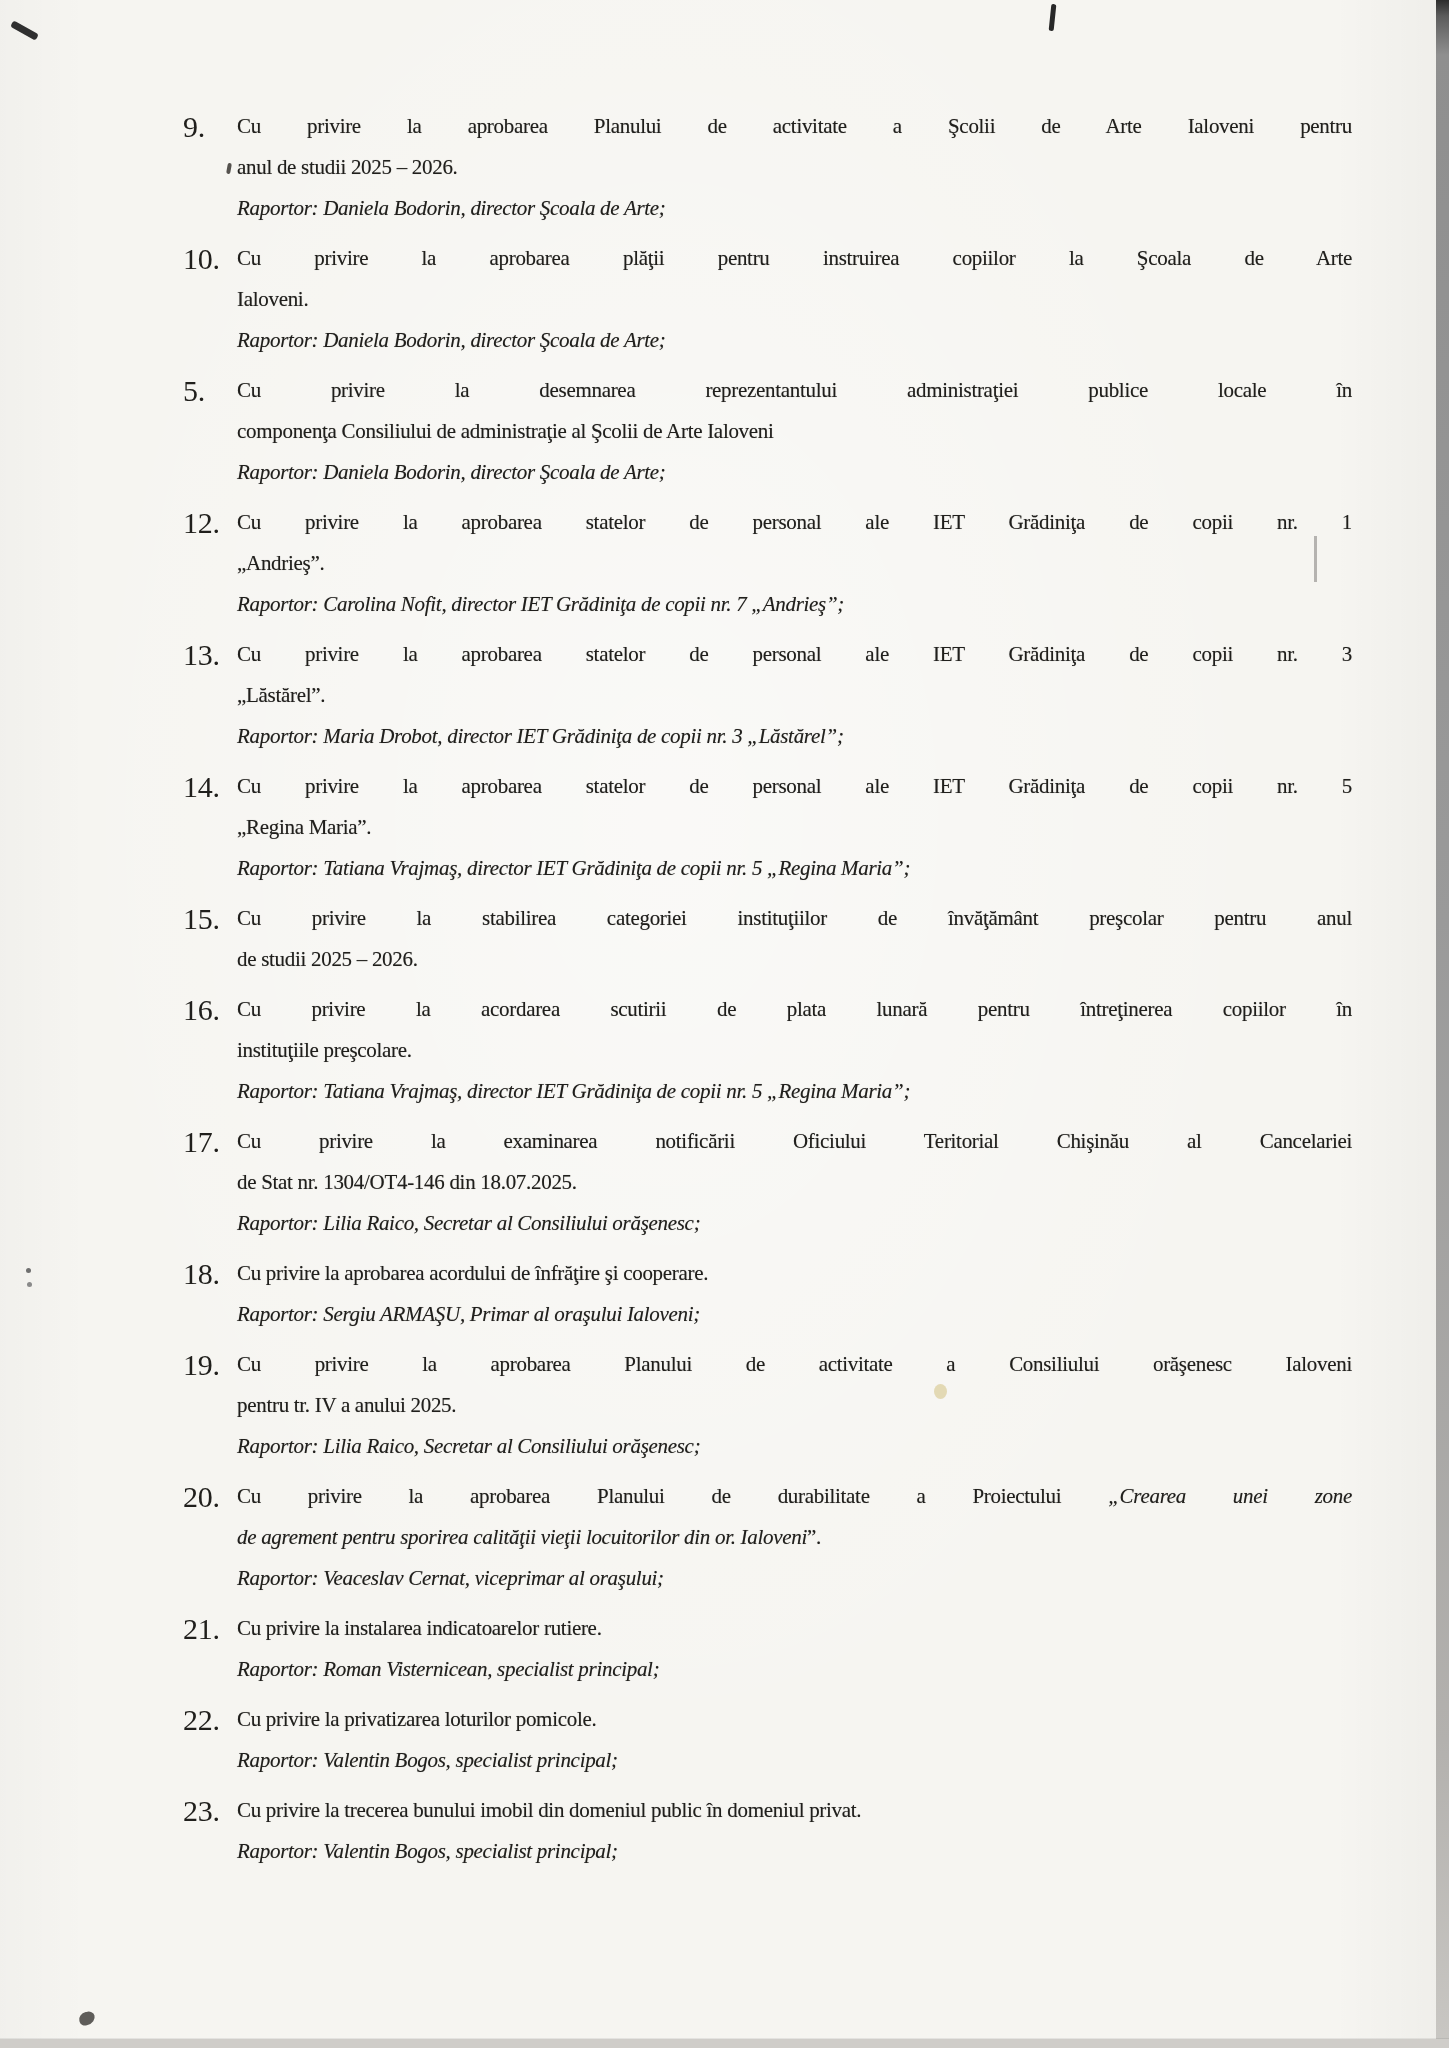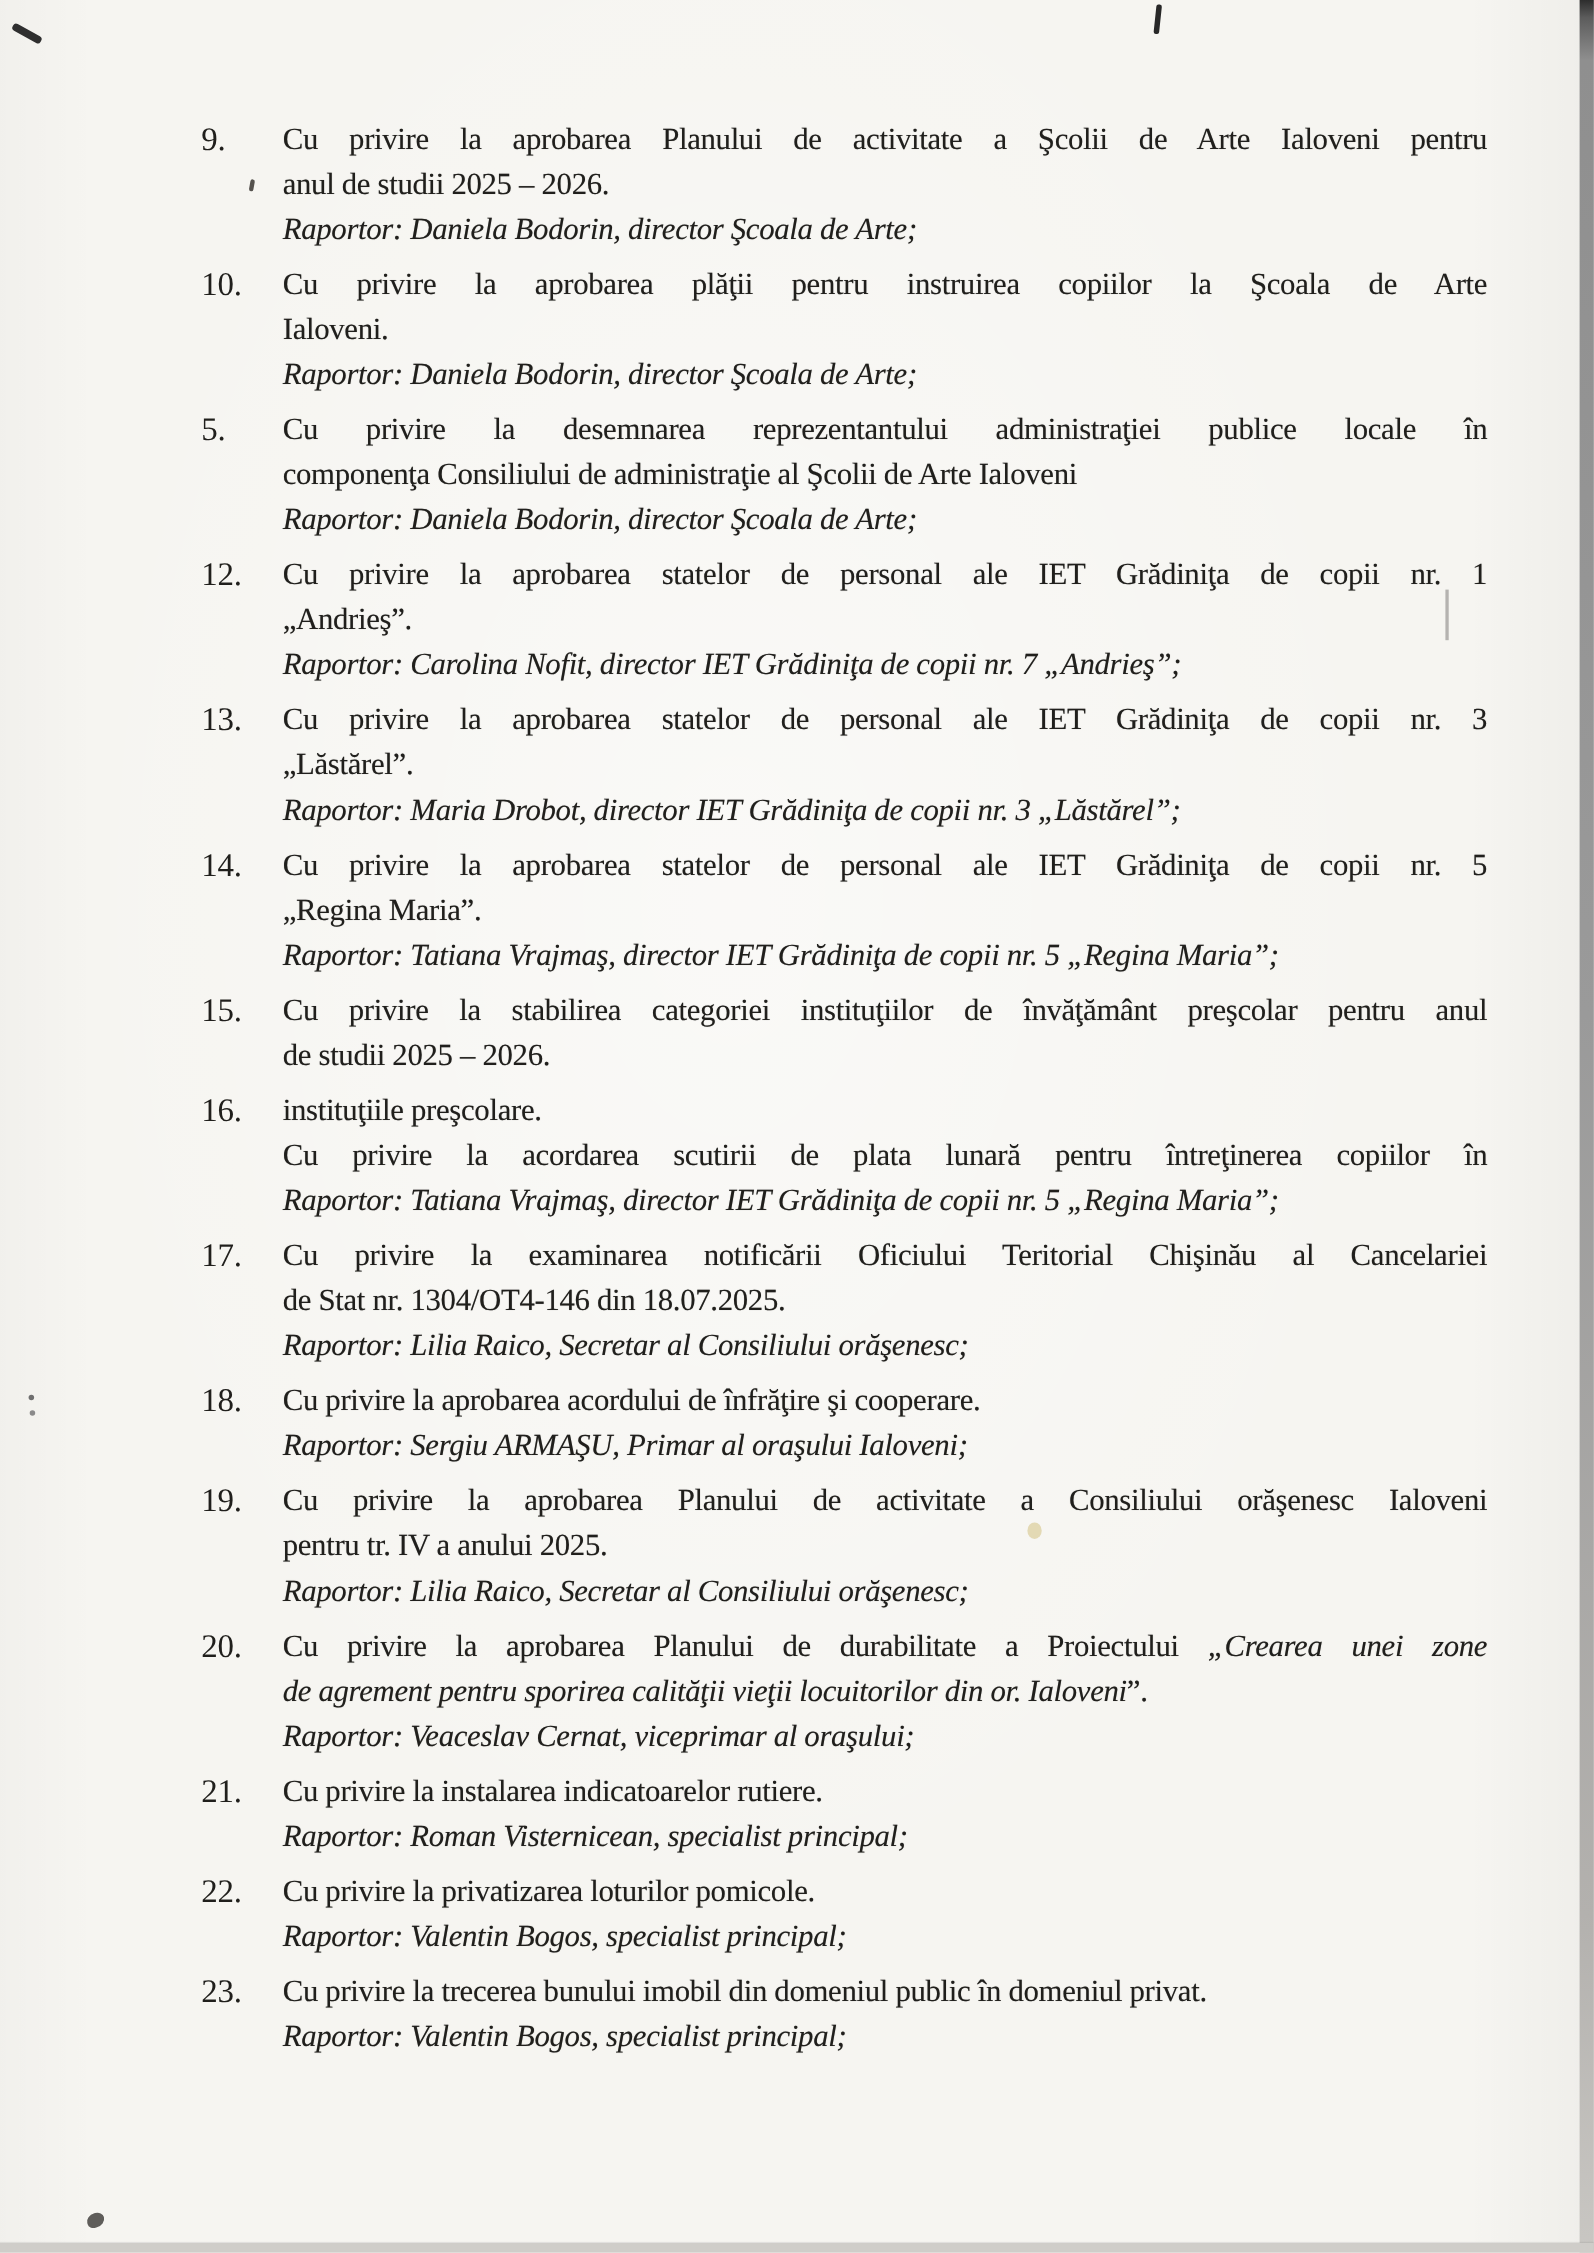--- a/index.html
+++ b/index.html
@@ -23,23 +23,22 @@
   .agenda{
     position:absolute;left:183px;top:106px;width:1169px;
   }
   .item{position:relative;margin-bottom:9px;}
   .num{
     position:absolute;left:0;top:0;
     font-size:30px;line-height:41px;letter-spacing:-0.3px;
   }
   .content{margin-left:54px;}
   .line{
-    font-size:28px;line-height:41px;letter-spacing:-0.3px;
+    font-size:21px;line-height:41px;letter-spacing:-0.3px;
     text-shadow:0 0 0.7px rgba(32,31,28,0.45);
-    margin-left:20px;
   }
   .line.j{text-align:justify;text-align-last:justify;}
   .line.rap{font-style:italic;}
   .line i{font-style:italic;text-align:right;}
   
   .edge-band{
     position:absolute;left:1436px;top:0;width:13px;height:2048px;
     background:linear-gradient(#2d2d2d 0px,#5c5c5c 16px,var(--edge) 55px,#9a9a9a 45%,#b3b1ae 85%,#c9c7c3 100%);
   }
   .bottom-strip{
@@ -132,22 +131,22 @@
       <div class="item">
         <span class="num">15.</span>
         <div class="content">
           <div class="line j"><span>Cu privire la stabilirea categoriei instituţiilor de învăţământ preşcolar pentru anul</span></div>
           <div class="line"><span>de studii 2025 – 2026.</span></div>
         </div>
       </div>
       <div class="item">
         <span class="num">16.</span>
         <div class="content">
+          <div class="line j"><span>Cu privire la acordarea scutirii de plata lunară pentru întreţinerea copiilor în</span></div>
           <div class="line"><span>instituţiile preşcolare.</span></div>
-          <div class="line j"><span>Cu privire la acordarea scutirii de plata lunară pentru întreţinerea copiilor în</span></div>
           <div class="line rap">Raportor: Tatiana Vrajmaş, director IET Grădiniţa de copii nr. 5 „Regina Maria”;</div>
         </div>
       </div>
       <div class="item">
         <span class="num">17.</span>
         <div class="content">
           <div class="line j"><span>Cu privire la examinarea notificării Oficiului Teritorial Chişinău al Cancelariei</span></div>
           <div class="line"><span>de Stat nr. 1304/OT4-146 din 18.07.2025.</span></div>
           <div class="line rap">Raportor: Lilia Raico, Secretar al Consiliului orăşenesc;</div>
         </div>

